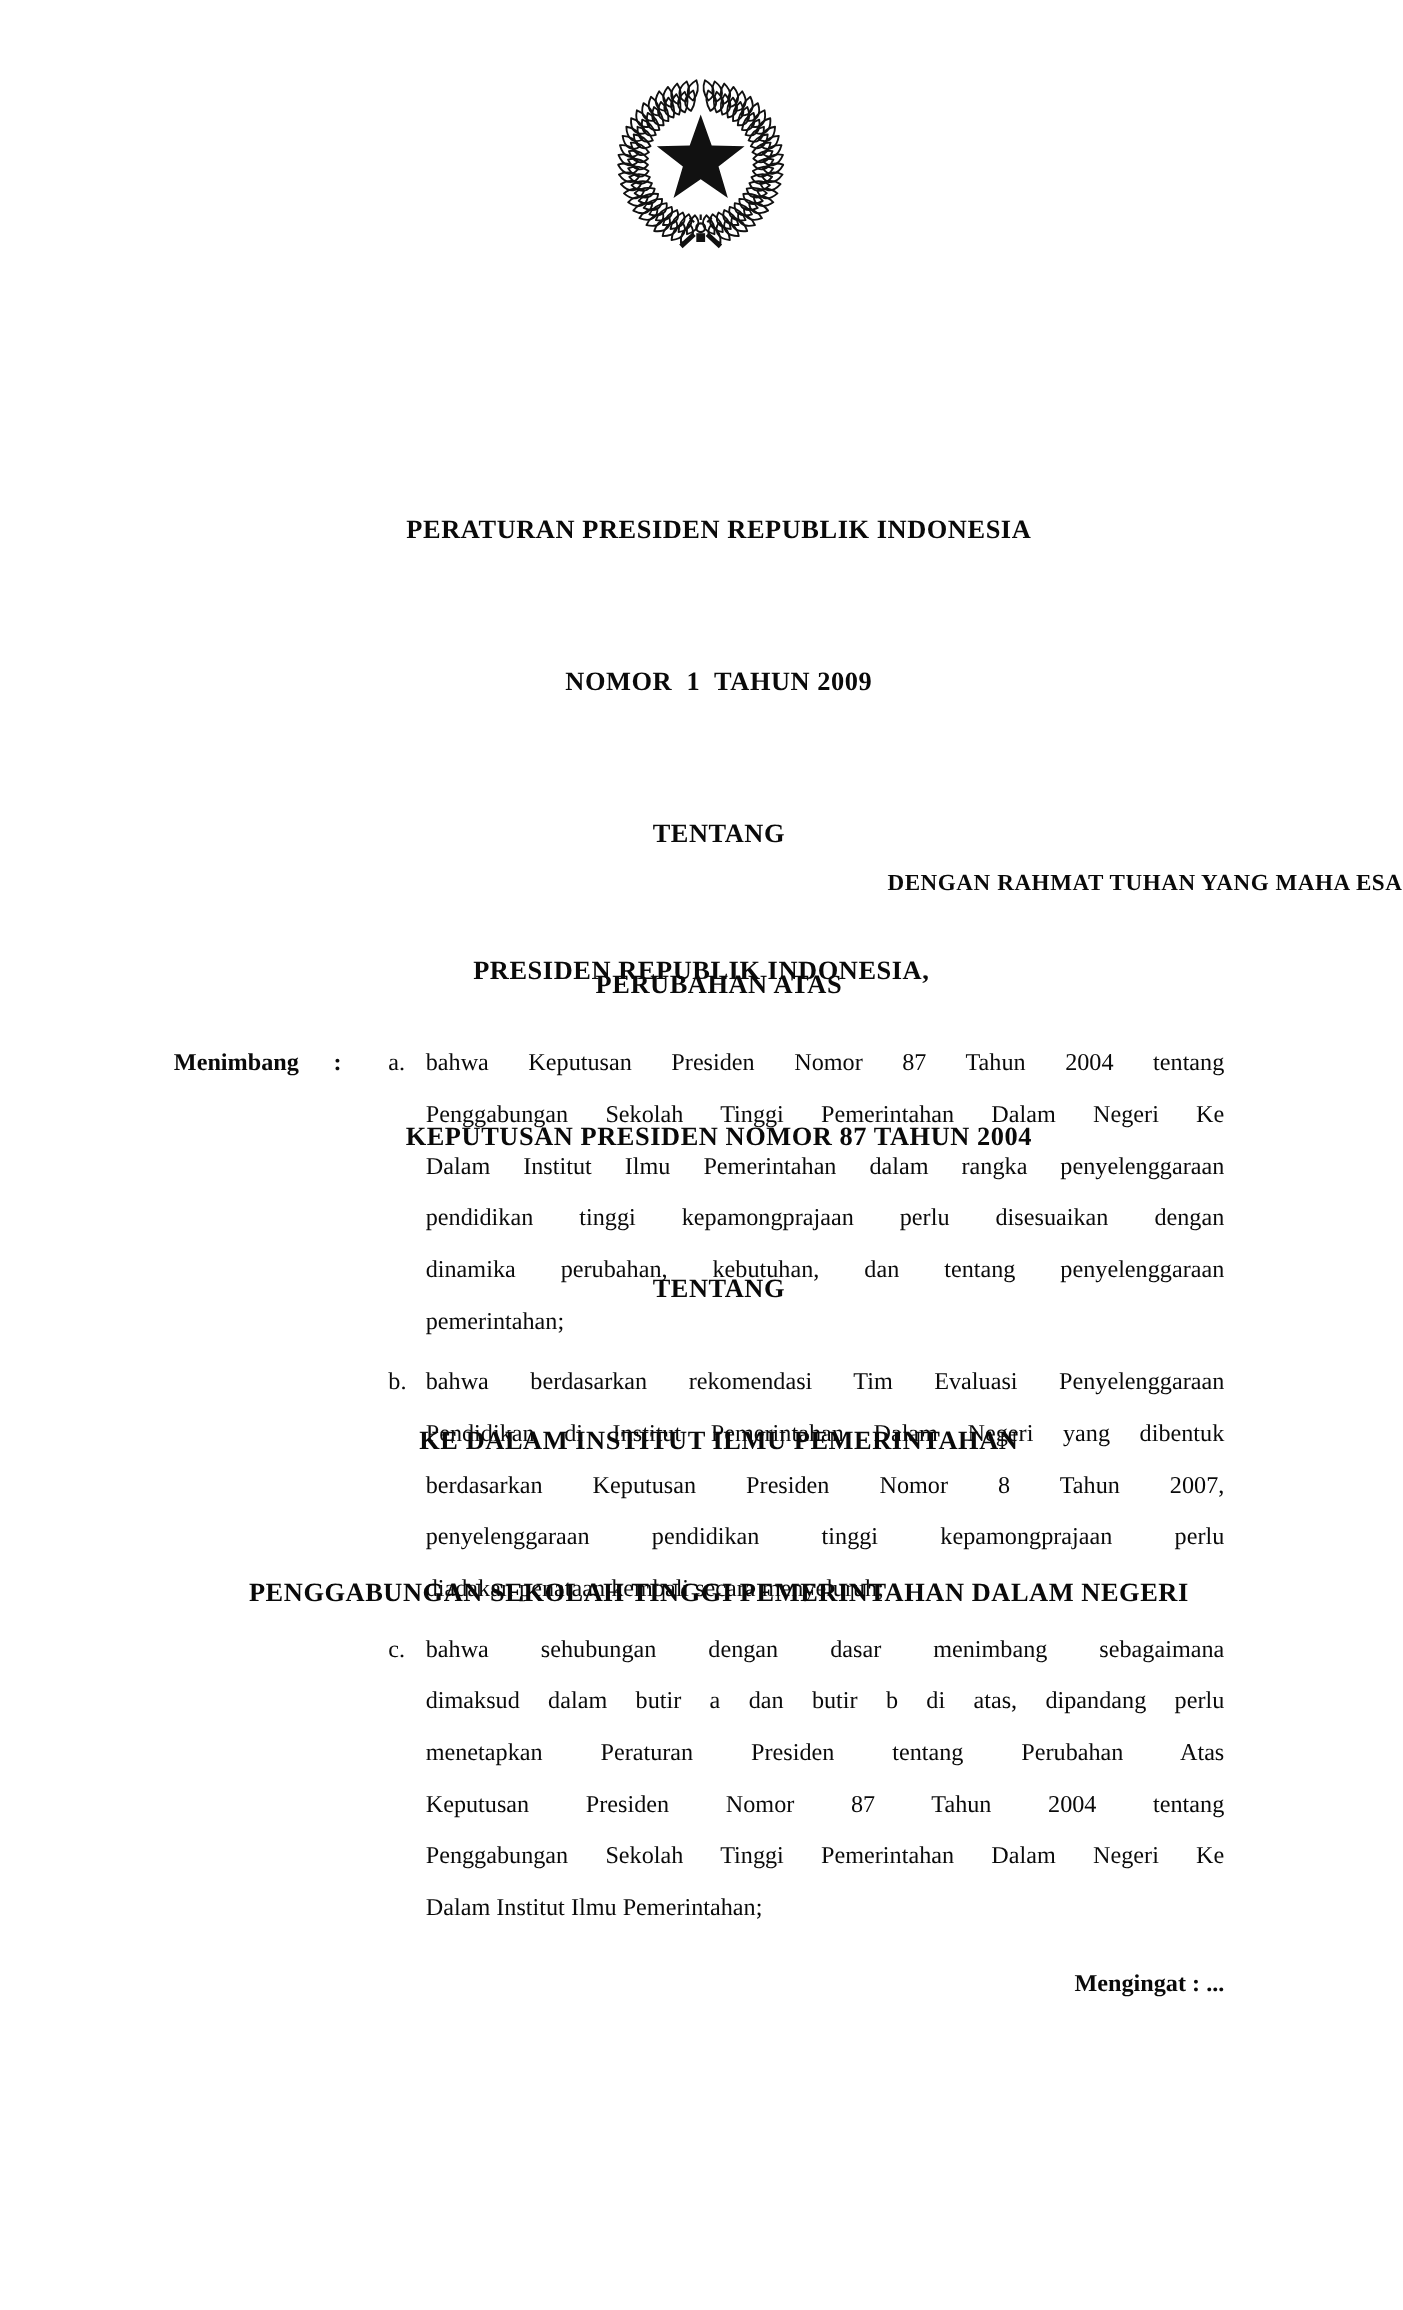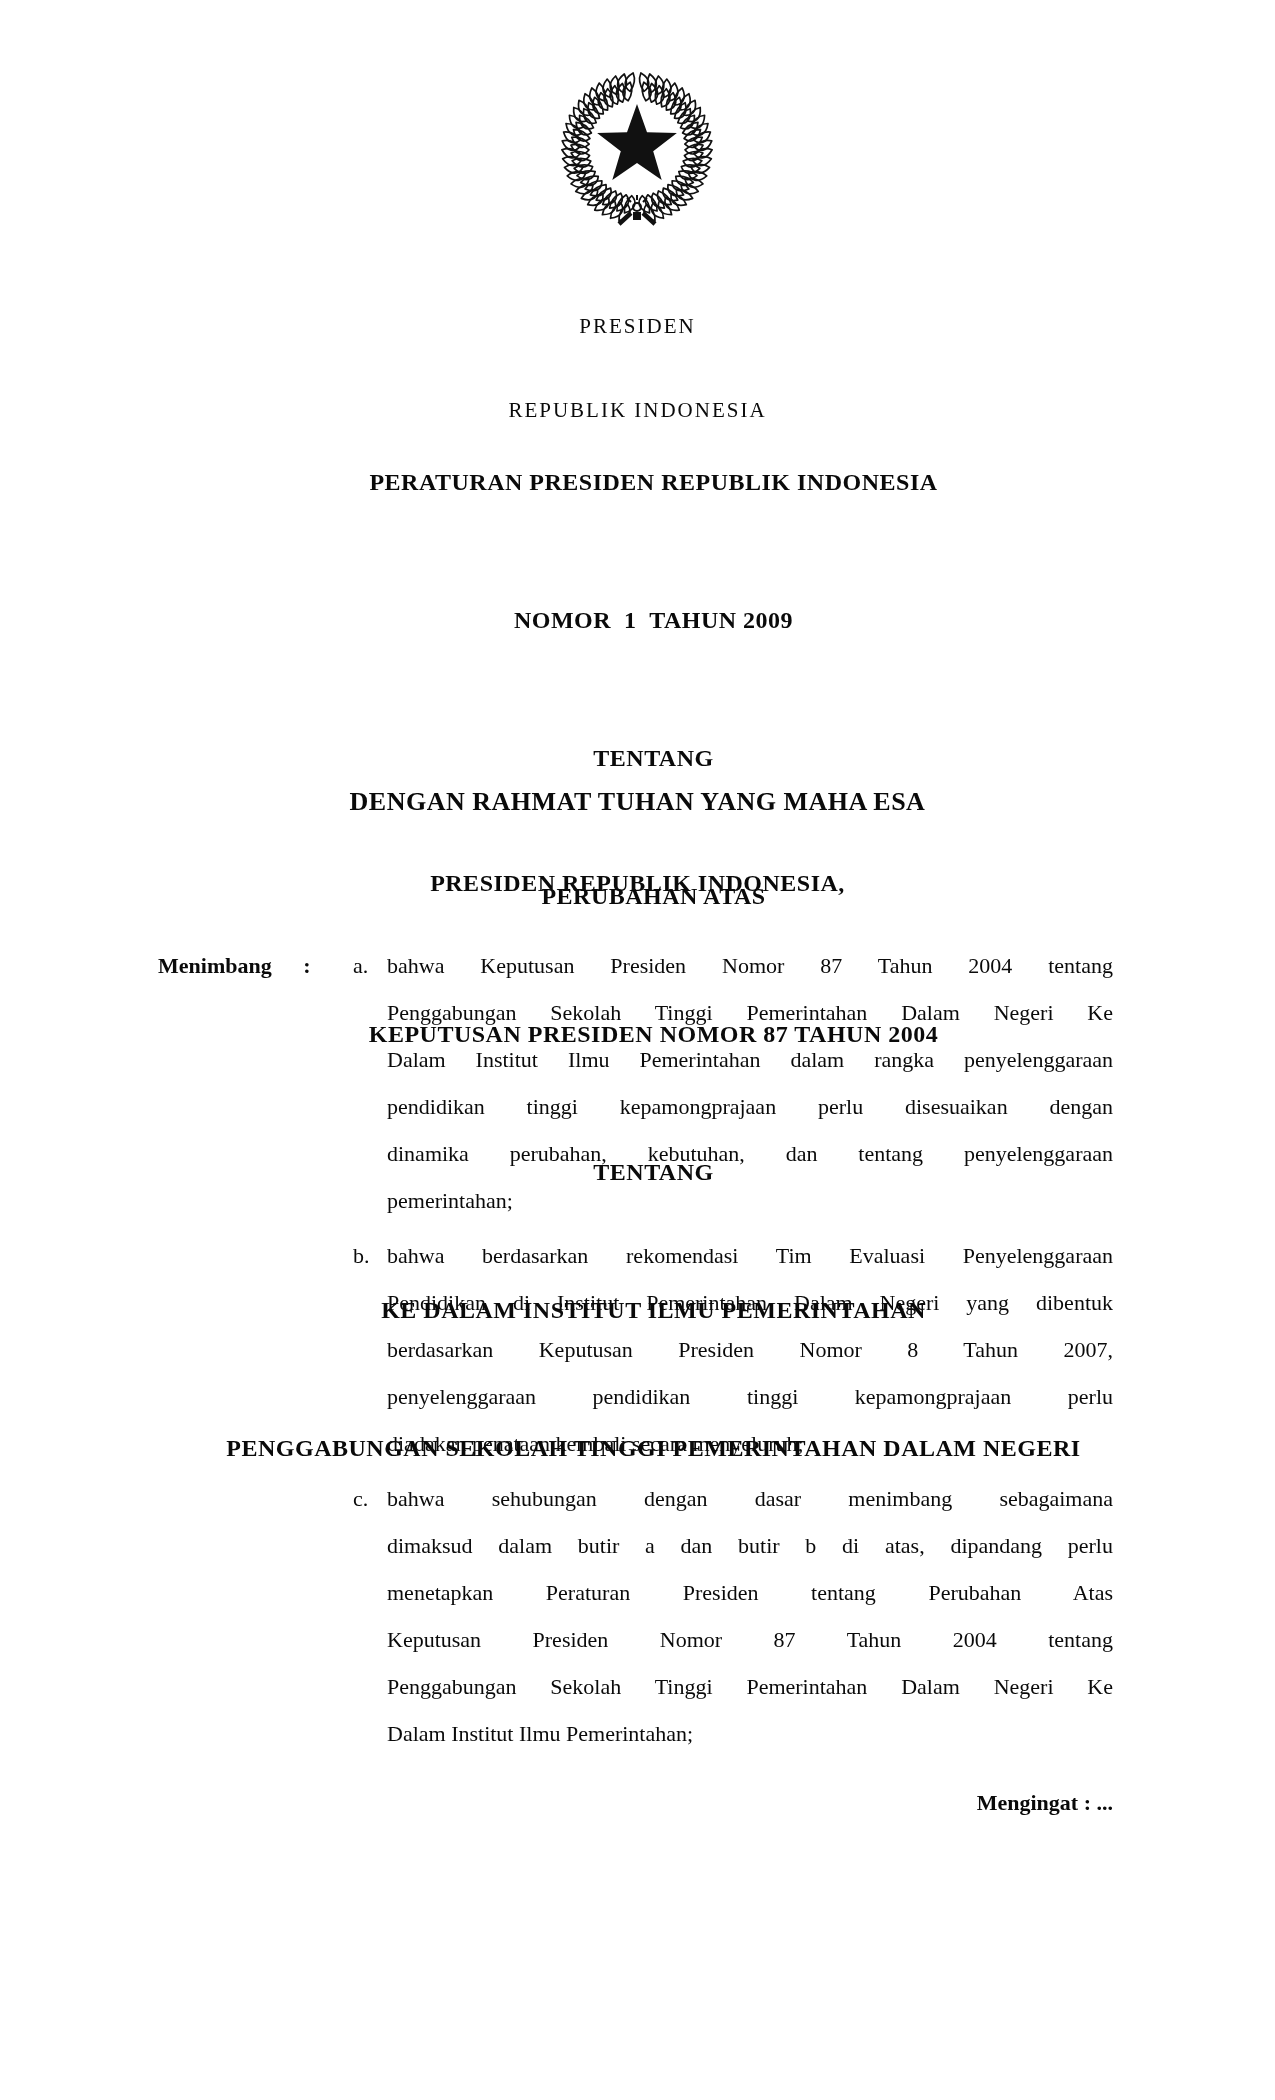--- a/index.html
+++ b/index.html
@@ -21,21 +21,21 @@
     letter-spacing:2px;white-space:pre;
   }
   
   .title-block{
     position:absolute;top:367px;left:0;width:100%;
     text-align:center;font-weight:bold;font-size:24px;line-height:46px;
     letter-spacing:0.5px;white-space:pre;padding-left:16px;
   }
   .invocation{
     position:absolute;top:779px;left:0;width:100%;
-    text-align:center;font-weight:bold;font-size:26px;line-height:46px;
+    text-align:right;font-weight:bold;font-size:21px;line-height:46px;
     letter-spacing:0.5px;
   }
   .authority{
     position:absolute;top:860px;left:0;width:100%;
     text-align:center;font-weight:bold;font-size:24px;line-height:46px;
     letter-spacing:0.5px;
   }
   
   .consider{
     position:absolute;left:158px;top:942px;width:955px;
@@ -172,24 +172,20 @@
       <polygon points="76,33 86,61.2 115.9,62 92.2,80.3 100.7,109 76,92 51.3,109 59.8,80.3 36.1,62 66,61.2" fill="#111"></polygon>
       <g stroke="#111" fill="none">
         <circle cx="76" cy="136" r="4" stroke-width="2"></circle>
         <path d="M76 129 L76 124 M70 131 L66 127 M82 131 L86 127" stroke-width="2"></path>
         <path d="M70 142 L58 153 M82 142 L94 153" stroke-width="4.5"></path>
         <rect x="72" y="141" width="8" height="8" fill="#111" stroke="none"></rect>
       </g>
     </svg>
   </div>
 
-  <div class="letterhead">
-    <div>PRESIDEN</div>
-    <div>REPUBLIK INDONESIA</div>
-  </div>
 
   <div class="title-block">
     <div>PERATURAN PRESIDEN REPUBLIK INDONESIA</div>
     <div>NOMOR  1  TAHUN 2009</div>
     <div>TENTANG</div>
     <div>PERUBAHAN ATAS</div>
     <div>KEPUTUSAN PRESIDEN NOMOR 87 TAHUN 2004</div>
     <div>TENTANG</div>
     <div>KE DALAM INSTITUT ILMU PEMERINTAHAN</div>
     <div>PENGGABUNGAN SEKOLAH TINGGI PEMERINTAHAN DALAM NEGERI</div>

